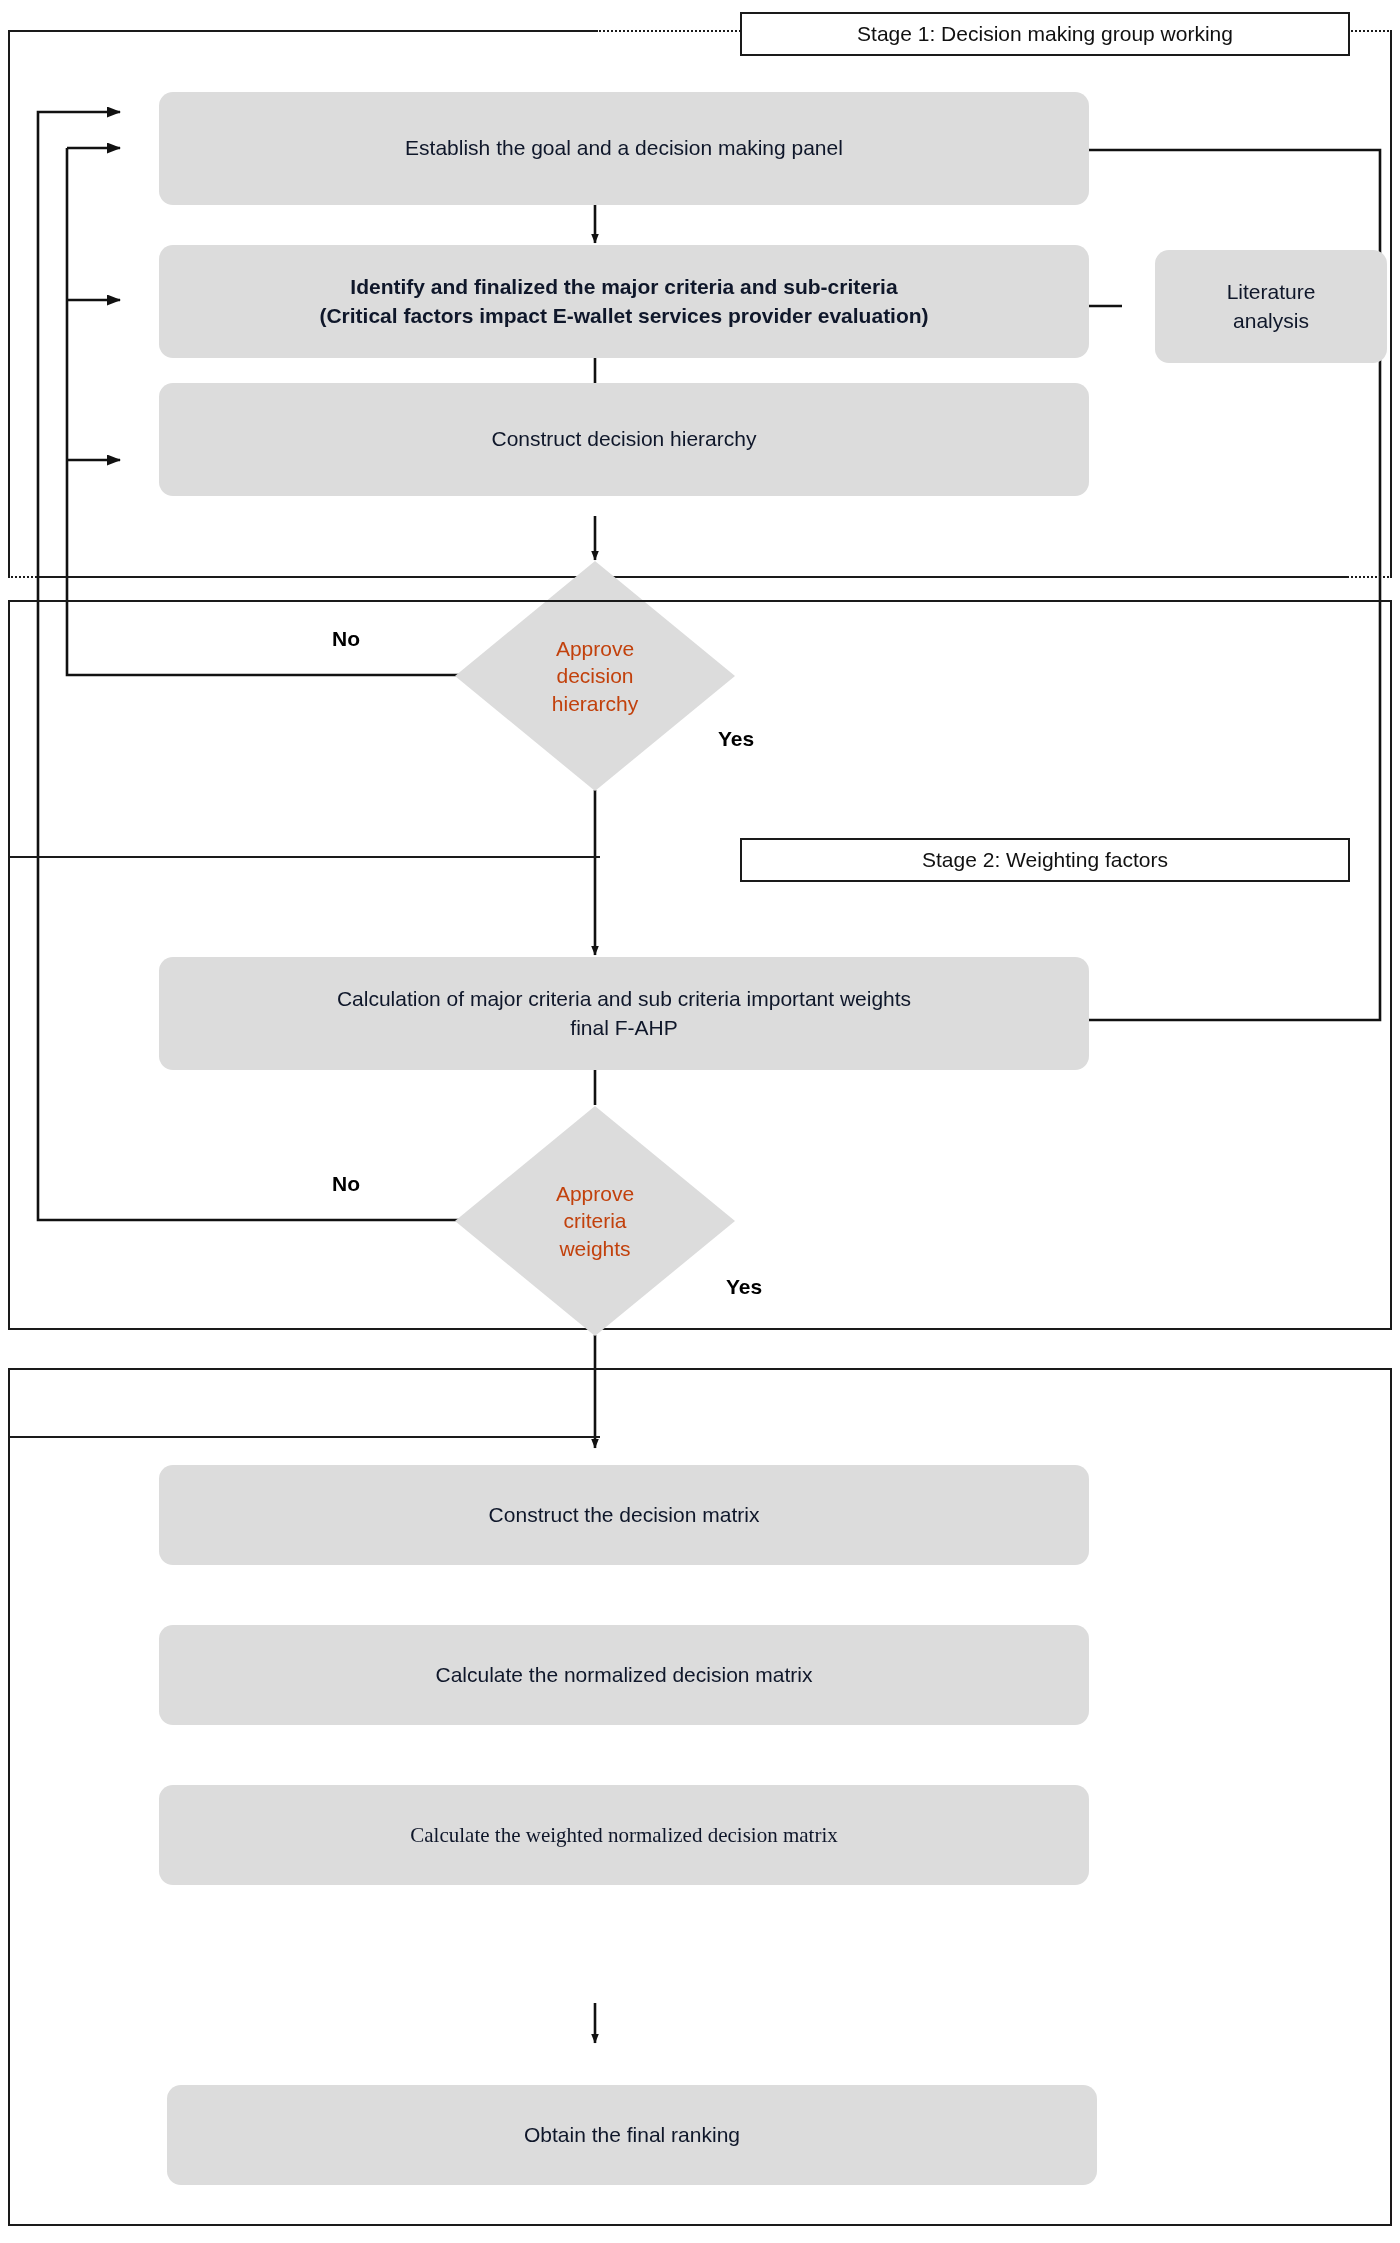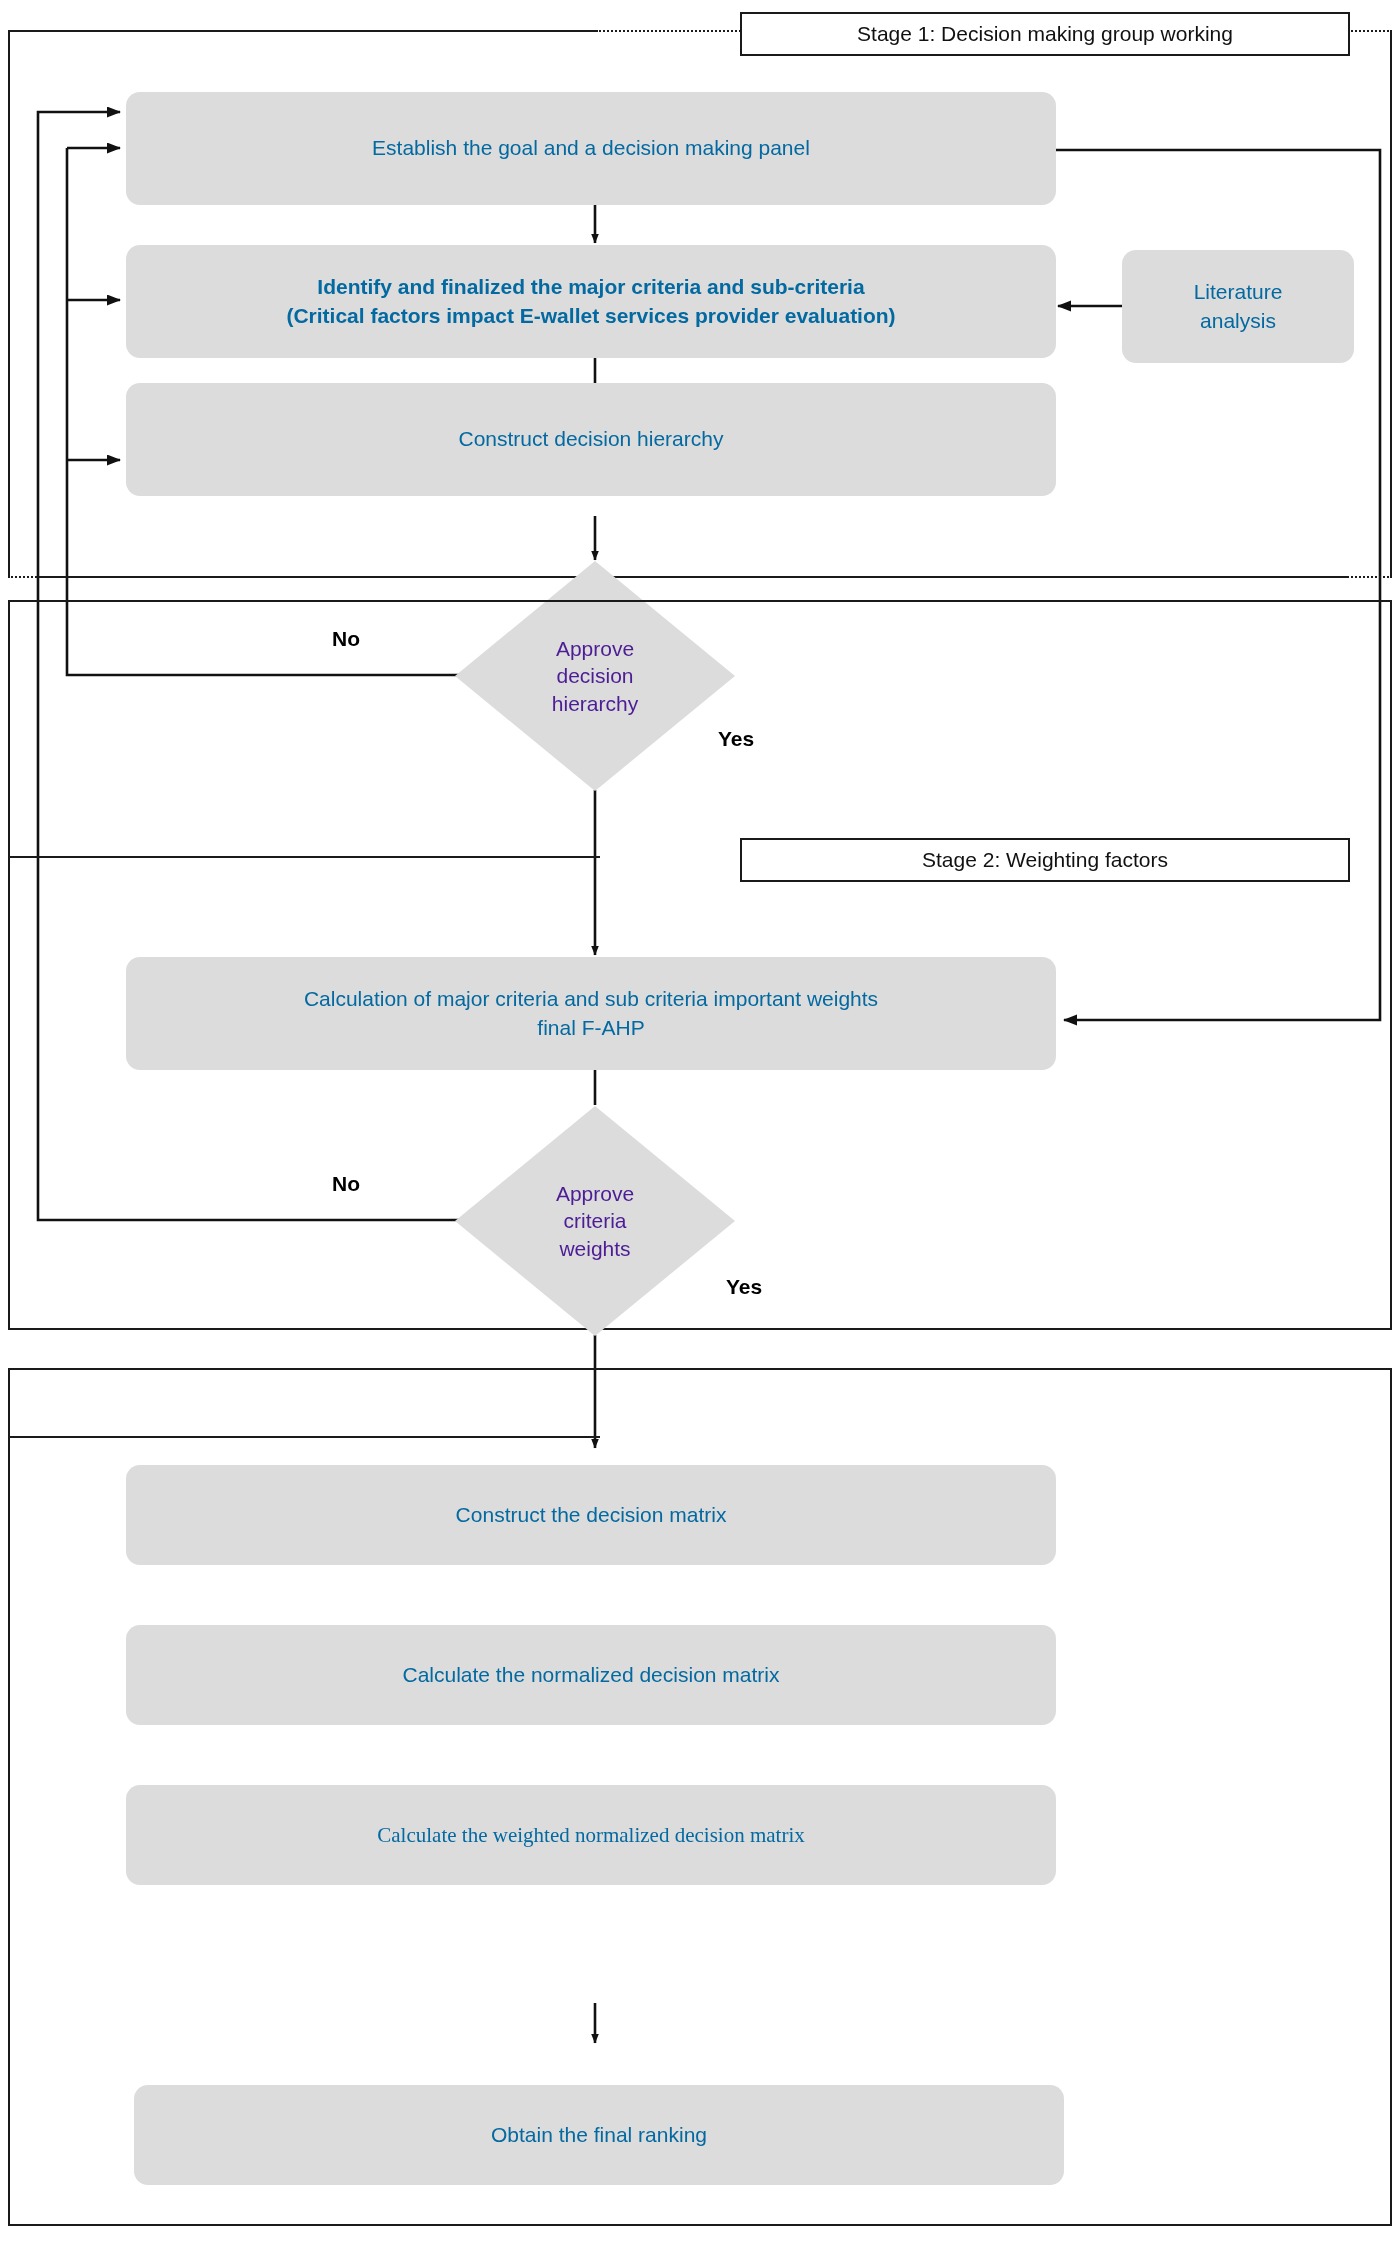--- a/index.html
+++ b/index.html
@@ -46,24 +46,25 @@
   .node {
     position: absolute;
     background: #dcdcdc;
     border-radius: 14px;
     box-sizing: border-box;
     display: flex;
     align-items: center;
     justify-content: center;
     text-align: center;
     font-size: 21px;
-    color: #0369a1;
+    color: #0f172a;
     line-height: 1.35;
     padding: 6px 14px;
     white-space: pre-line;
+    margin-left: 33px;
   }
   
   .diamond {
     position: absolute;
   }
   .diamond .shape {
     position: absolute;
     left: 0; top: 0;
     width: 100%;
     height: 100%;
@@ -73,21 +74,21 @@
   .diamond .dtext {
     position: absolute;
     left: 0; top: 0;
     width: 100%;
     height: 100%;
     display: flex;
     align-items: center;
     justify-content: center;
     text-align: center;
     font-size: 21px;
-    color: #4c1d95;
+    color: #c2410c;
     line-height: 1.3;
     white-space: pre-line;
   }
   
   .edge-label {
     position: absolute;
     font-size: 21px;
     font-weight: bold;
     color: #000000;
     white-space: nowrap;

